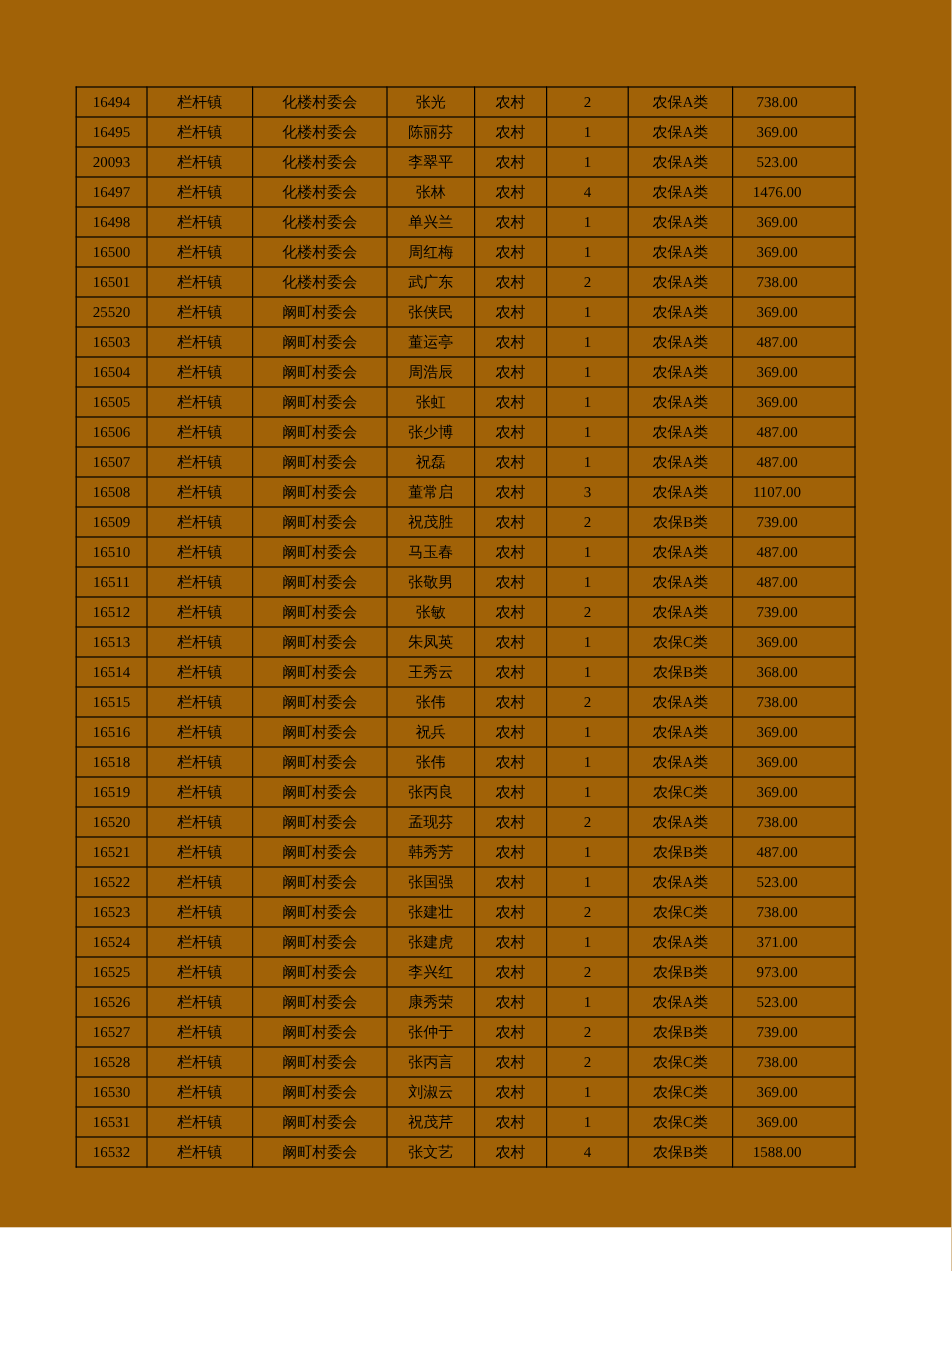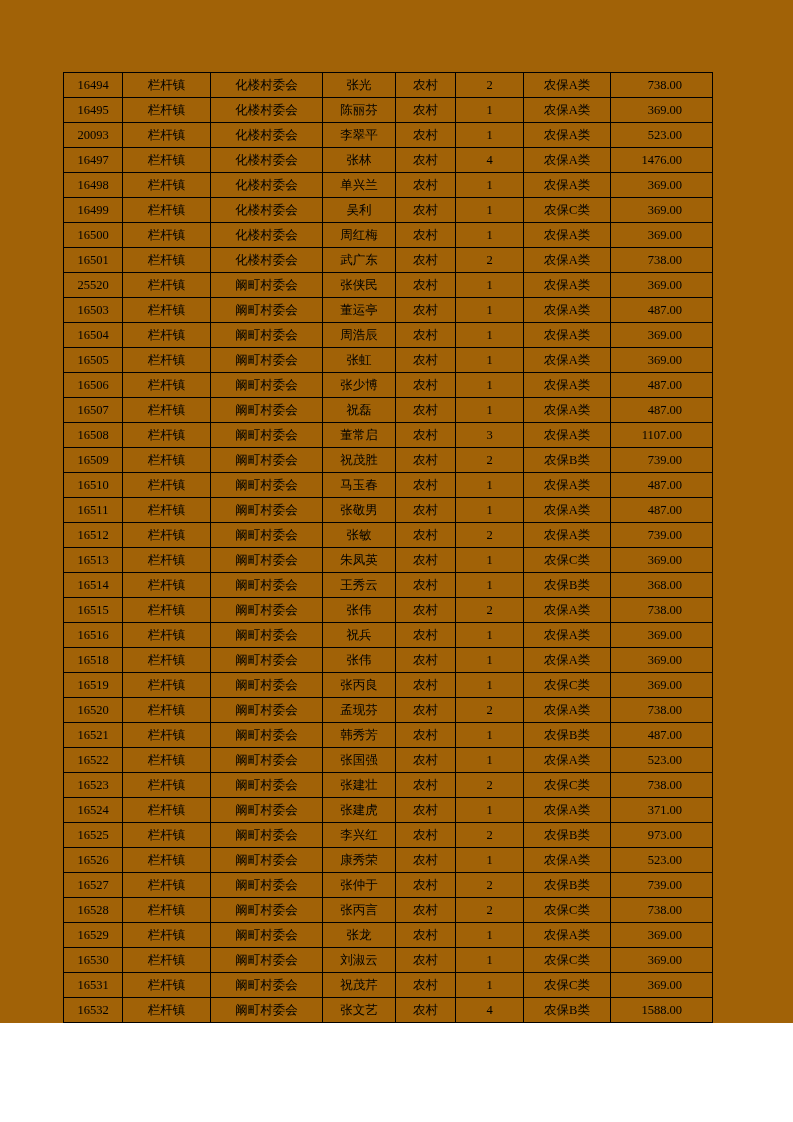--- a/index.html
+++ b/index.html
@@ -27,21 +27,21 @@
     border: 1px solid #000000;
     height: 24px;
     font-size: 12.5px;
     line-height: 24px;
     text-align: center;
     padding: 0 2px;
     white-space: nowrap;
     overflow: hidden;
   }
   table.data-table td.align-right {
-    text-align: right;
+    text-align: center;
     padding-right: 30px;
   }
 </style>
 </head>
 <body>
 
 <div class="page">
   <table class="data-table">
     <colgroup>
         <col style="width: 59px;">
@@ -98,30 +98,20 @@
           <td>16498</td>
           <td>栏杆镇</td>
           <td>化楼村委会</td>
           <td>单兴兰</td>
           <td>农村</td>
           <td>1</td>
           <td>农保A类</td>
           <td class="align-right">369.00</td>
         </tr>
         <tr>
-          <td>16499</td>
-          <td>栏杆镇</td>
-          <td>化楼村委会</td>
-          <td>吴利</td>
-          <td>农村</td>
-          <td>1</td>
-          <td>农保C类</td>
-          <td class="align-right">369.00</td>
-        </tr>
-        <tr>
           <td>16500</td>
           <td>栏杆镇</td>
           <td>化楼村委会</td>
           <td>周红梅</td>
           <td>农村</td>
           <td>1</td>
           <td>农保A类</td>
           <td class="align-right">369.00</td>
         </tr>
         <tr>
@@ -386,30 +376,20 @@
         </tr>
         <tr>
           <td>16528</td>
           <td>栏杆镇</td>
           <td>阚町村委会</td>
           <td>张丙言</td>
           <td>农村</td>
           <td>2</td>
           <td>农保C类</td>
           <td class="align-right">738.00</td>
-        </tr>
-        <tr>
-          <td>16529</td>
-          <td>栏杆镇</td>
-          <td>阚町村委会</td>
-          <td>张龙</td>
-          <td>农村</td>
-          <td>1</td>
-          <td>农保A类</td>
-          <td class="align-right">369.00</td>
         </tr>
         <tr>
           <td>16530</td>
           <td>栏杆镇</td>
           <td>阚町村委会</td>
           <td>刘淑云</td>
           <td>农村</td>
           <td>1</td>
           <td>农保C类</td>
           <td class="align-right">369.00</td>

